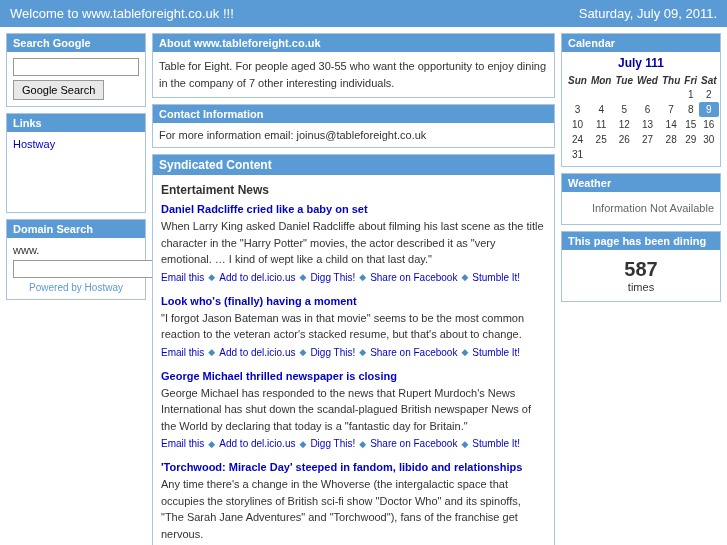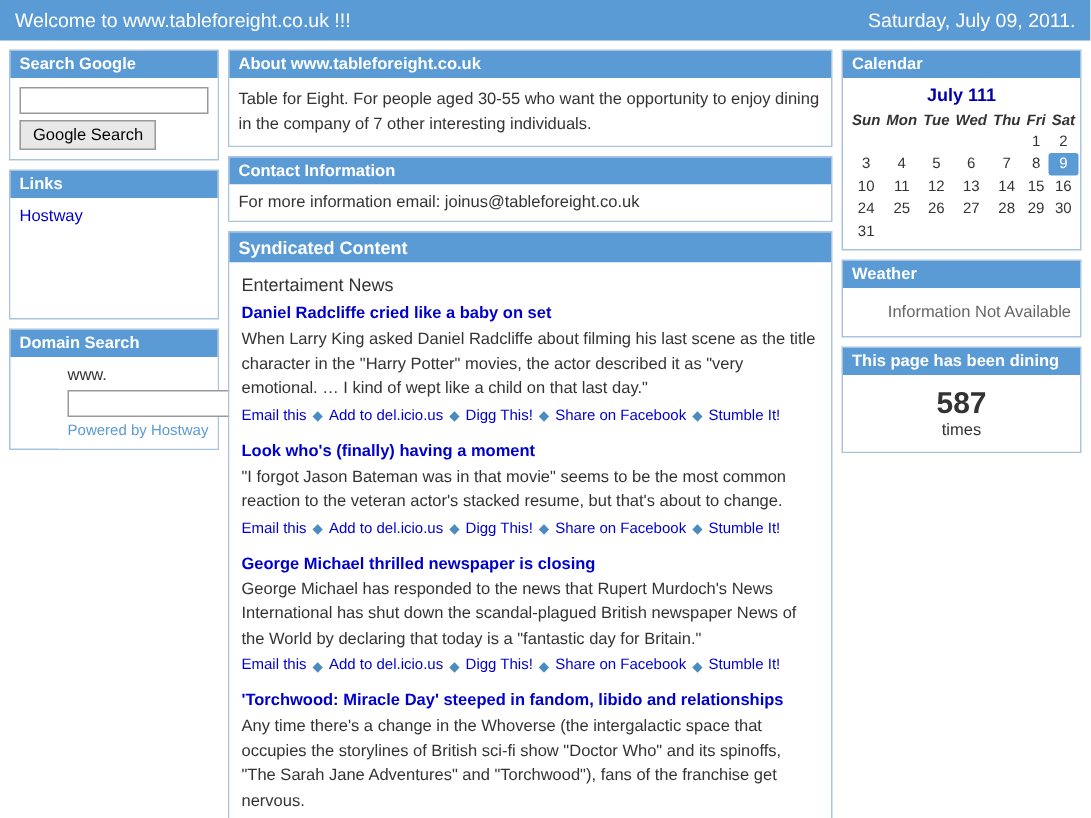--- a/index.html
+++ b/index.html
@@ -96,21 +96,20 @@
       font-size: 11px;
       cursor: pointer;
       width: fit-content;
     }
 
     
     #domain-panel .panel-body {
       display: flex;
       flex-direction: column;
       gap: 4px;
-      margin-left: 32px;
     }
     #domain-panel .www-label {
       font-size: 11px;
       color: #333;
     }
     #domain-panel .domain-row {
       display: flex;
       gap: 3px;
       align-items: center;
     }
@@ -147,21 +146,21 @@
     }
 
     
     #syndicated-panel .panel-header {
       font-size: 12px;
     }
     #syndicated-panel .panel-body {
       padding: 8px;
     }
     .section-title {
-      font-weight: normal;
+      font-weight: bold;
       font-size: 12px;
       margin-bottom: 6px;
       color: #333;
     }
     .article {
       margin-bottom: 12px;
     }
     .article-title {
       color: #0000cc;
       font-size: 11px;

